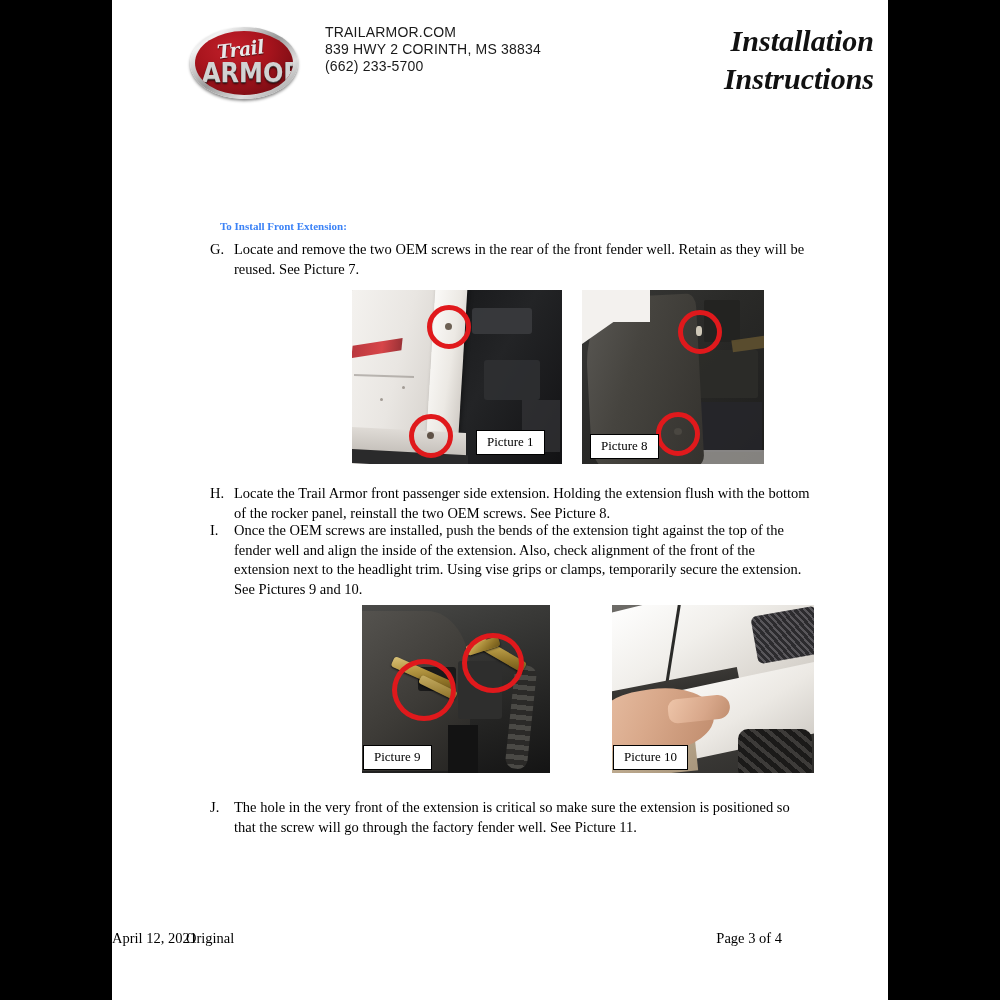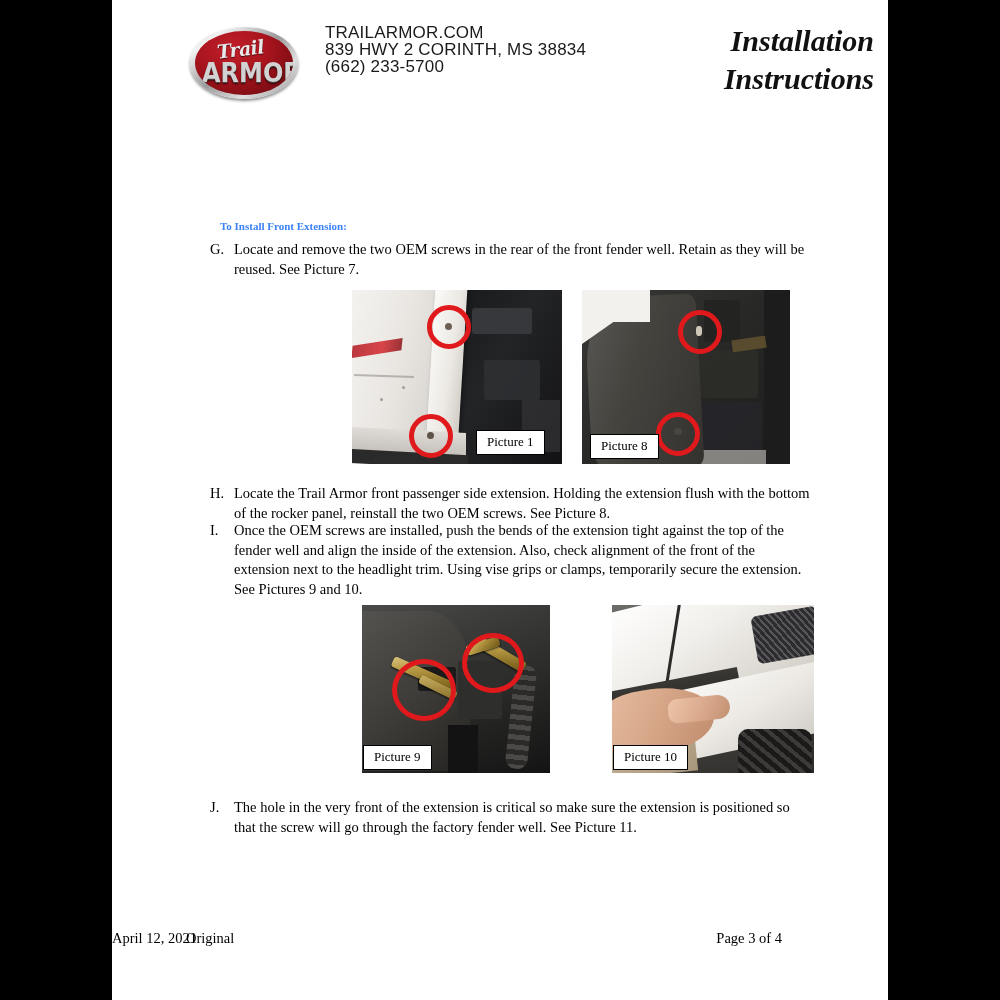--- a/index.html
+++ b/index.html
@@ -90,21 +90,21 @@
     letter-spacing: 0px;
     text-shadow: 0 1px 0 #4a4a4a, 0 2px 2px rgba(0,0,0,.7);
     transform: scaleY(1.12);
   }
 
   .contact {
     position: absolute;
     left: 213px;
     top: 24px;
     font-family: "Liberation Sans", sans-serif;
-    font-size: 17px;
+    font-size: 14px;
     line-height: 17px;
     color: #1a1a1a;
     letter-spacing: 0.2px;
   }
 
   .title {
     position: absolute;
     right: 14px;
     top: 22px;
     width: 330px;
@@ -227,21 +227,21 @@
   #fig7 .p7-mech3 {
     position: absolute; left: 170px; top: 110px; width: 38px; height: 52px;
     background: #343538; opacity: .7;
   }
   #fig7 .scr1 { position:absolute; left: 93px; top: 33px; width: 7px; height: 7px; border-radius: 50%; background: #6c6054; }
   #fig7 .scr2 { position:absolute; left: 75px; top: 142px; width: 7px; height: 7px; border-radius: 50%; background: #5f5247; }
   #fig7 .dot1 { position:absolute; left: 50px; top: 96px; width: 3px; height: 3px; border-radius:50%; background:#a29c95; }
   #fig7 .dot2 { position:absolute; left: 28px; top: 108px; width: 3px; height: 3px; border-radius:50%; background:#a29c95; }
 
   
-  #fig8 { left: 470px; top: 290px; width: 182px; height: 174px; padding-left: 26px; }
+  #fig8 { left: 470px; top: 290px; width: 182px; height: 174px; }
   #fig8 .p8-bg {
     position: absolute; left:0; top:0; width:182px; height:174px;
     background: linear-gradient(135deg,#3a3a38 0%, #2a2a28 45%, #1d1d1c 100%);
   }
   #fig8 .p8-white {
     position: absolute; left: -2px; top: -2px; width: 70px; height: 34px;
     background: #f3f1ee;
   }
   #fig8 .p8-whitetri {
     position: absolute; left: 0px; top: 26px; width: 0; height: 0;

